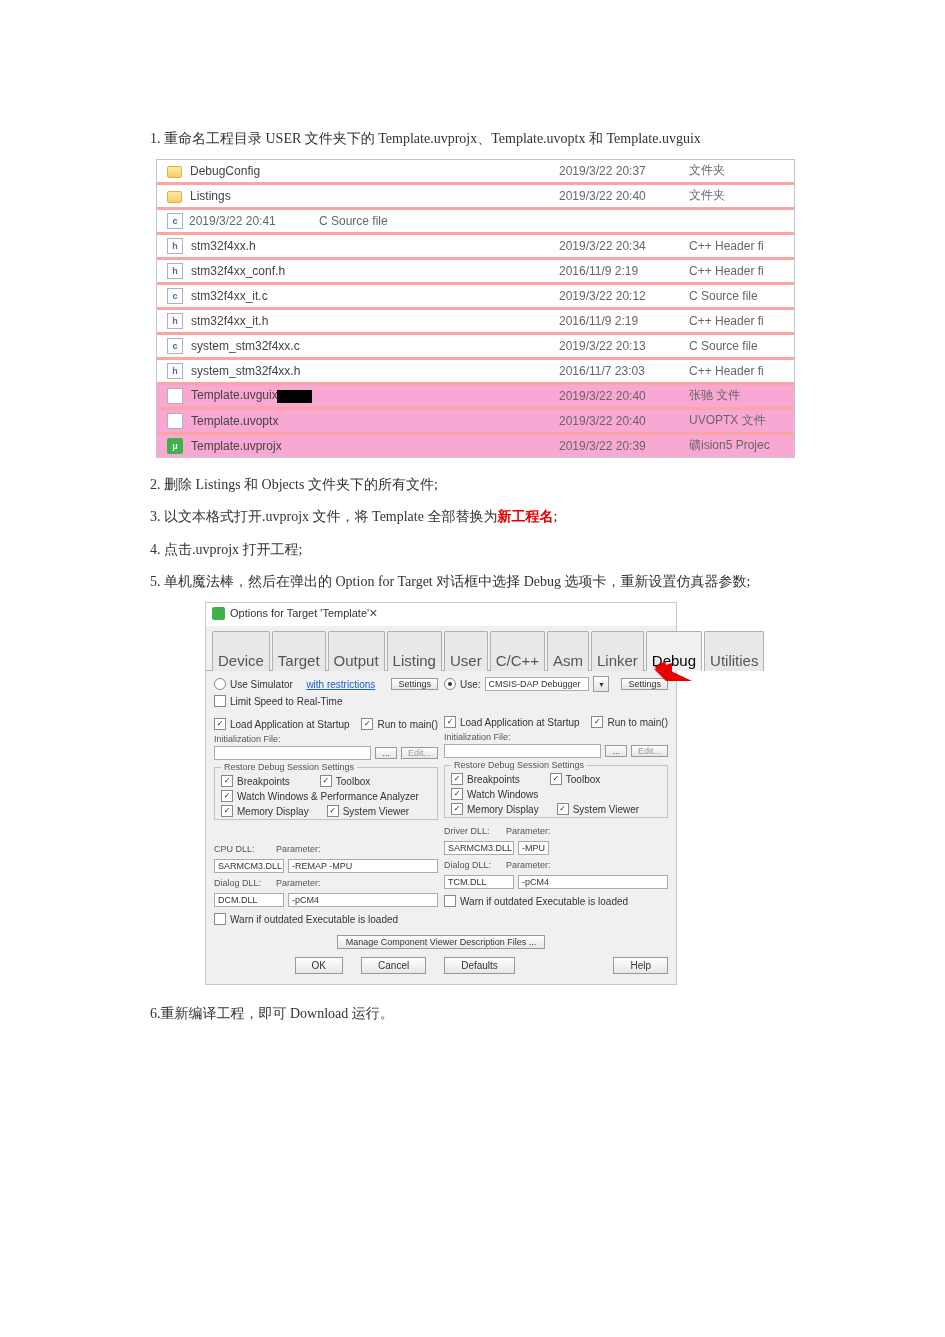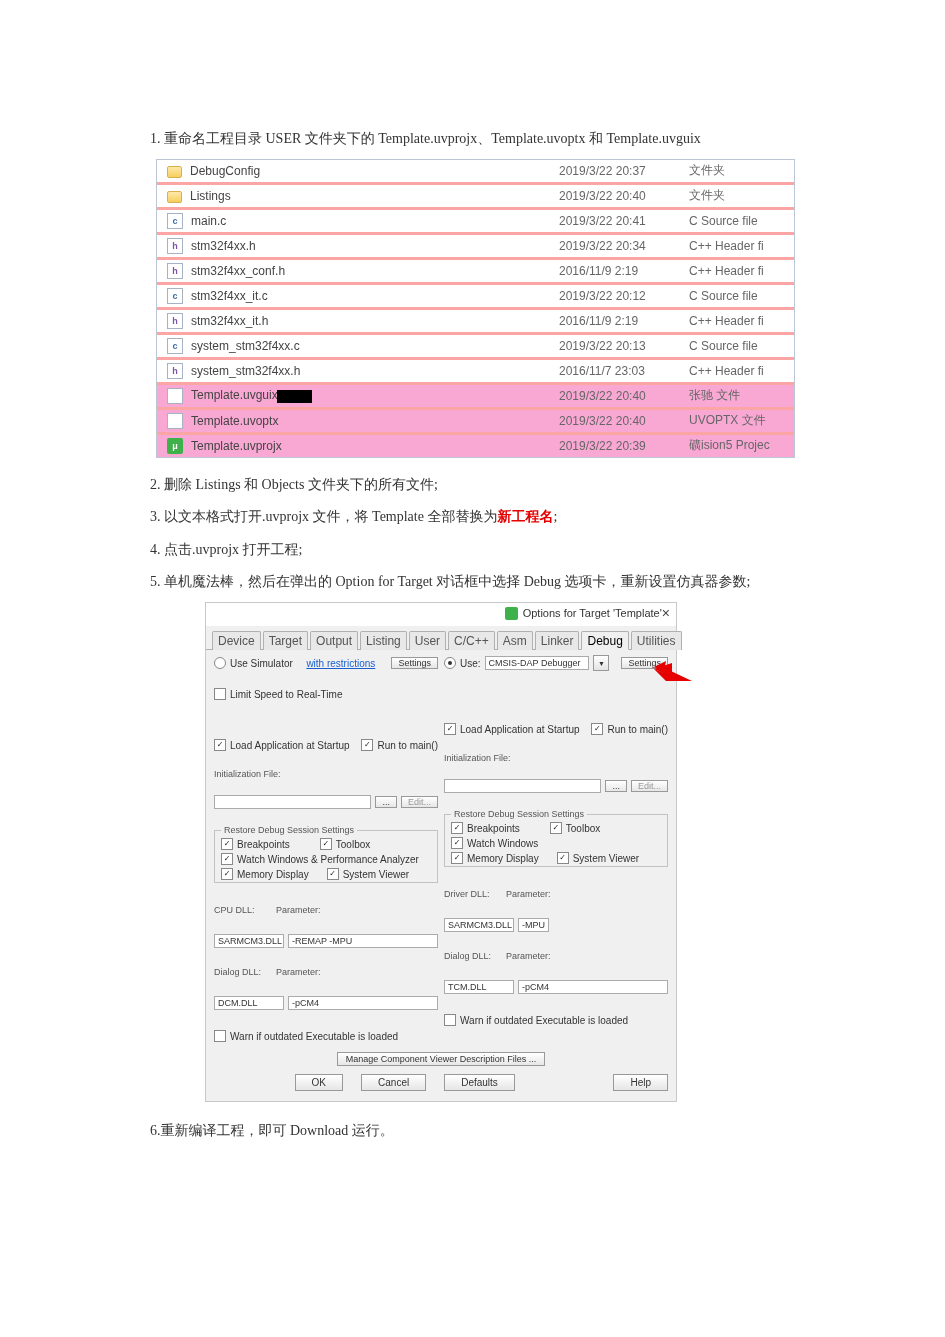--- a/index.html
+++ b/index.html
@@ -78,60 +78,60 @@
     margin: 6px 0 16px 55px;
     border: 1px solid #c8c8c8;
     background: #f0f0f0;
     font-family: "Tahoma","Microsoft Sans Serif",sans-serif;
     font-size: 10px;
     color: #333;
     padding-bottom: 8px;
     position: relative;
   }
   .dlg-title {
-    display:flex; align-items:center; justify-content:flex-end;
+    display:flex; align-items:center; justify-content:flex-start;
     padding: 4px 6px 6px 6px;
     font-size: 11px;
     background:#fff;
   }
   .dlg-title .t-left { display:flex; align-items:center; gap:5px; }
   .dlg-title .proj-ico {
     width:13px; height:13px; background:#3fb14b; border-radius:2px;
   }
   .dlg-close { font-size:14px; line-height:10px; color:#444; font-family:"Segoe UI",sans-serif; }
   .tabs {
     display:flex; gap:0px; padding: 4px 6px 0 6px;
     border-bottom:1px solid #b0b0b0;
     background:#f0f0f0;
   }
   .tab {
-    padding: 2px 5px 1px 5px;
+    padding: 20px 5px 1px 5px;
     border: 1px solid #b0b0b0;
     border-bottom: none;
     background:#e8e8e8;
     margin-right: 2px;
     color:#555;
-    font-size:12px;
+    font-size:15px;
     border-radius:2px 2px 0 0;
     position:relative;
     top:1px;
   }
   .tab.active {
     background:#f0f0f0;
     border-bottom:1px solid #f0f0f0;
     color:#000;
   }
   .dlg-body {
     display:flex;
     padding: 6px 8px 4px 8px;
     gap: 6px;
   }
   .col {
     flex:1 1 0;
-    display:flex; flex-direction:column; gap:16px;
+    display:flex; flex-direction:column; gap:2px;
   }
   .row-line {
     display:flex; align-items:center; gap:4px;
     height:15px;
   }
   .chk, .rad {
     width:10px; height:10px; border:1px solid #888; background:#fff;
     display:inline-flex; align-items:center; justify-content:center;
     font-size:8px; line-height:8px;
   }
@@ -192,21 +192,20 @@
         <span class="ftype">文件夹</span>
       </div>
       <div class="frow">
         <span class="ico ico-folder"></span>
         <span class="fname">Listings</span>
         <span class="fdate">2019/3/22 20:40</span>
         <span class="ftype">文件夹</span>
       </div>
       <div class="frow">
         <span class="ico ico-c">c</span>
-        <span class="fname">main.c</span>
         <span class="fdate">2019/3/22 20:41</span>
         <span class="ftype">C Source file</span>
       </div>
       <div class="frow">
         <span class="ico ico-h">h</span>
         <span class="fname">stm32f4xx.h</span>
         <span class="fdate">2019/3/22 20:34</span>
         <span class="ftype">C++ Header fi</span>
       </div>
       <div class="frow">
@@ -332,21 +331,21 @@
           </div>
           <div class="row-line">
             <span class="chk on"></span>
             <span>Memory Display</span>
             <span style="width:10px"></span>
             <span class="chk on"></span>
             <span>System Viewer</span>
           </div>
         </div>
 
-        <div class="row-line" style="margin-top:4px">
+        <div class="row-line" style="margin-top:20px">
           <span class="lbl-sm" style="width:58px">CPU DLL:</span>
           <span class="lbl-sm">Parameter:</span>
         </div>
         <div class="row-line">
           <span class="input" style="width:70px">SARMCM3.DLL</span>
           <span class="input flex">-REMAP -MPU</span>
         </div>
         <div class="row-line">
           <span class="lbl-sm" style="width:58px">Dialog DLL:</span>
           <span class="lbl-sm">Parameter:</span>

